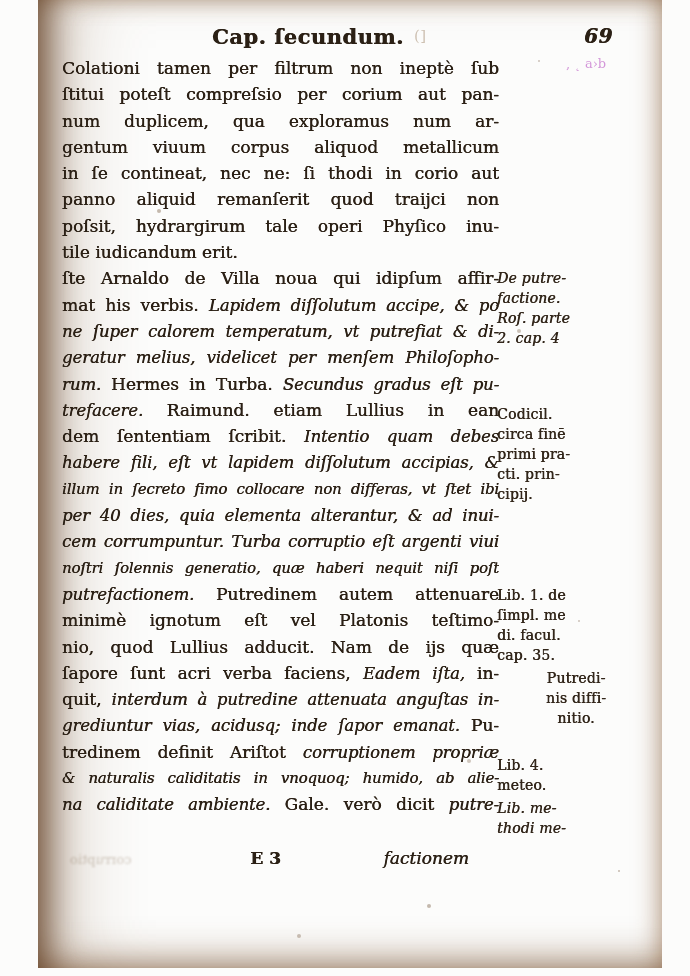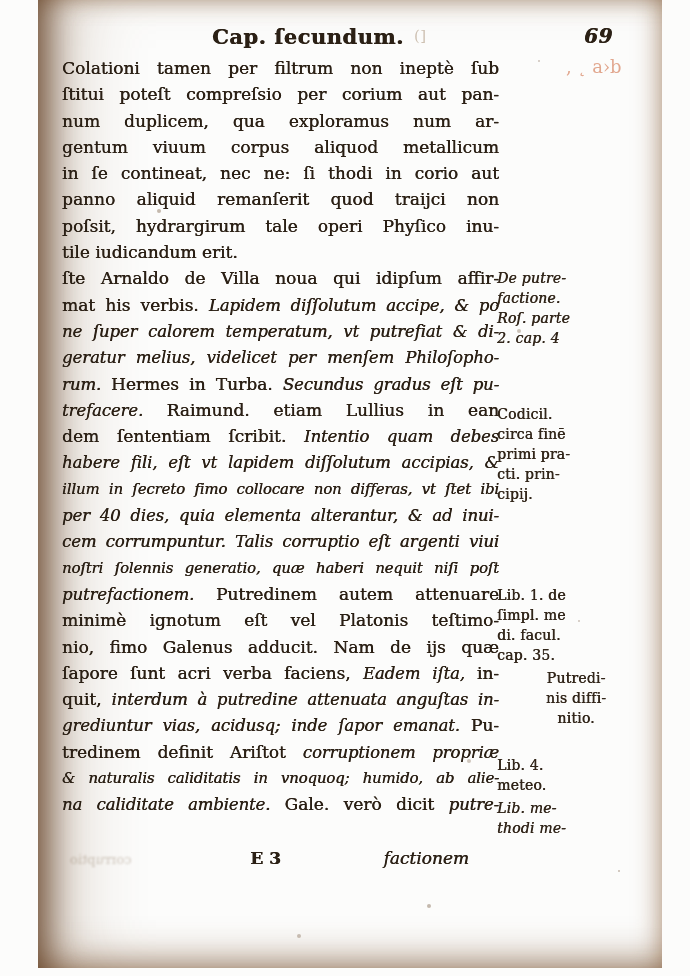--- a/index.html
+++ b/index.html
@@ -25,21 +25,21 @@
       inset 0 14px 24px -14px rgba(150,105,60,.3);
   }
   .header{
     position:absolute;top:24px;left:24px;width:576px;height:28px;
     color:var(--ink,#2b2015);font-weight:bold;font-size:21px;letter-spacing:.5px;
   }
   .chapter{position:absolute;left:150px;top:0;text-shadow:.4px 0 0 currentColor;}
   .pagenum{position:absolute;left:522px;top:0;font-style:italic;font-size:20px;text-shadow:.5px 0 0 currentColor;}
   .ghost{color:#8a6a47;opacity:.4;filter:blur(.4px);font-weight:normal;}
   .gh-post{position:absolute;left:352px;top:3px;font-size:15px;}
-  .gh-topright{position:absolute;left:528px;top:56px;font-size:18px;opacity:.45;color:#c2410c;filter:blur(.3px);}
+  .gh-topright{position:absolute;left:528px;top:56px;font-size:13px;opacity:.45;color:#a21caf;filter:blur(.3px);}
   .body{
     position:absolute;left:24px;top:55px;width:437px;
     color:var(--ink,#2b2015);font-size:17px;
   }
   .bline{
     height:26.3px;line-height:26.3px;overflow:hidden;white-space:nowrap;
     text-align:justify;text-align-last:justify;
     text-shadow:.35px 0 0 currentColor;
   }
   .bline.para-end{text-align-last:left;}
@@ -96,25 +96,25 @@
       <div class="bline"><span>ſte Arnaldo de Villa noua qui idipſum affir-</span></div>
       <div class="bline"><span>mat his verbis. </span><span class="it">Lapidem diſſolutum accipe, &amp; po</span></div>
       <div class="bline"><span class="it">ne ſuper calorem temperatum, vt putrefiat &amp; di-</span></div>
       <div class="bline"><span class="it">geratur melius, videlicet per menſem Philoſopho-</span></div>
       <div class="bline"><span class="it">rum. </span><span>Hermes in Turba. </span><span class="it">Secundus gradus eſt pu-</span></div>
       <div class="bline"><span class="it">trefacere. </span><span>Raimund. etiam Lullius in ean</span></div>
       <div class="bline"><span>dem ſententiam ſcribit. </span><span class="it">Intentio quam debes</span></div>
       <div class="bline"><span class="it">habere fili, eſt vt lapidem diſſolutum accipias, &amp;</span></div>
       <div class="bline long"><span class="it">illum in ſecreto fimo collocare non differas, vt ſtet ibi</span></div>
       <div class="bline"><span class="it">per 40 dies, quia elementa alterantur, &amp; ad inui-</span></div>
-      <div class="bline"><span class="it">cem corrumpuntur. Talis corruptio eſt argenti viui</span></div>
+      <div class="bline"><span class="it">cem corrumpuntur. Turba corruptio eſt argenti viui</span></div>
       <div class="bline long"><span class="it">noſtri ſolennis generatio, quæ haberi nequit niſi poſt</span></div>
       <div class="bline"><span class="it">putrefactionem. </span><span>Putredinem autem attenuare</span></div>
       <div class="bline"><span>minimè ignotum eſt vel Platonis teſtimo-</span></div>
-      <div class="bline"><span>nio, fimo Galenus adducit. Nam de ijs quæ</span></div>
+      <div class="bline"><span>nio, quod Lullius adducit. Nam de ijs quæ</span></div>
       <div class="bline"><span>ſapore ſunt acri verba faciens, </span><span class="it">Eadem iſta, </span><span>in-</span></div>
       <div class="bline"><span>quit, </span><span class="it">interdum à putredine attenuata anguſtas in-</span></div>
       <div class="bline"><span class="it">grediuntur vias, acidusq; inde ſapor emanat. </span><span>Pu-</span></div>
       <div class="bline"><span>tredinem definit Ariſtot </span><span class="it">corruptionem propriæ</span></div>
       <div class="bline long"><span class="it">&amp; naturalis caliditatis in vnoquoq; humido, ab alie-</span></div>
       <div class="bline"><span class="it">na caliditate ambiente. </span><span>Gale. verò dicit </span><span class="it">putre-</span></div>
     </div>
 
   <div class="margins" id="margins">
       <div class="mnote" style="top: 268px; font-style: italic;">

